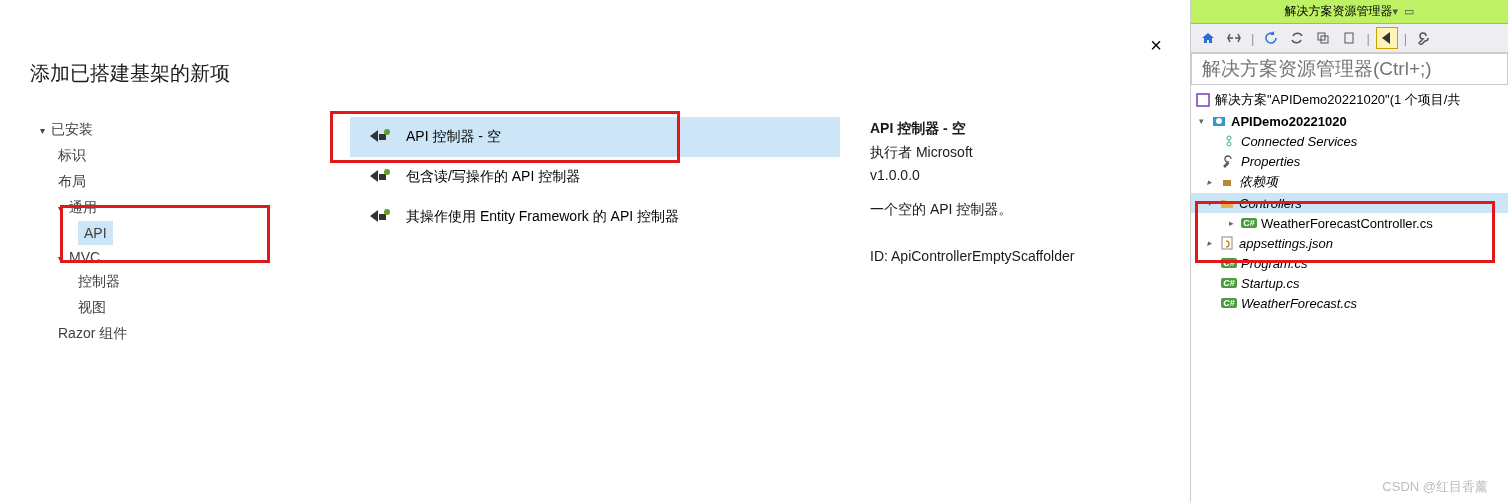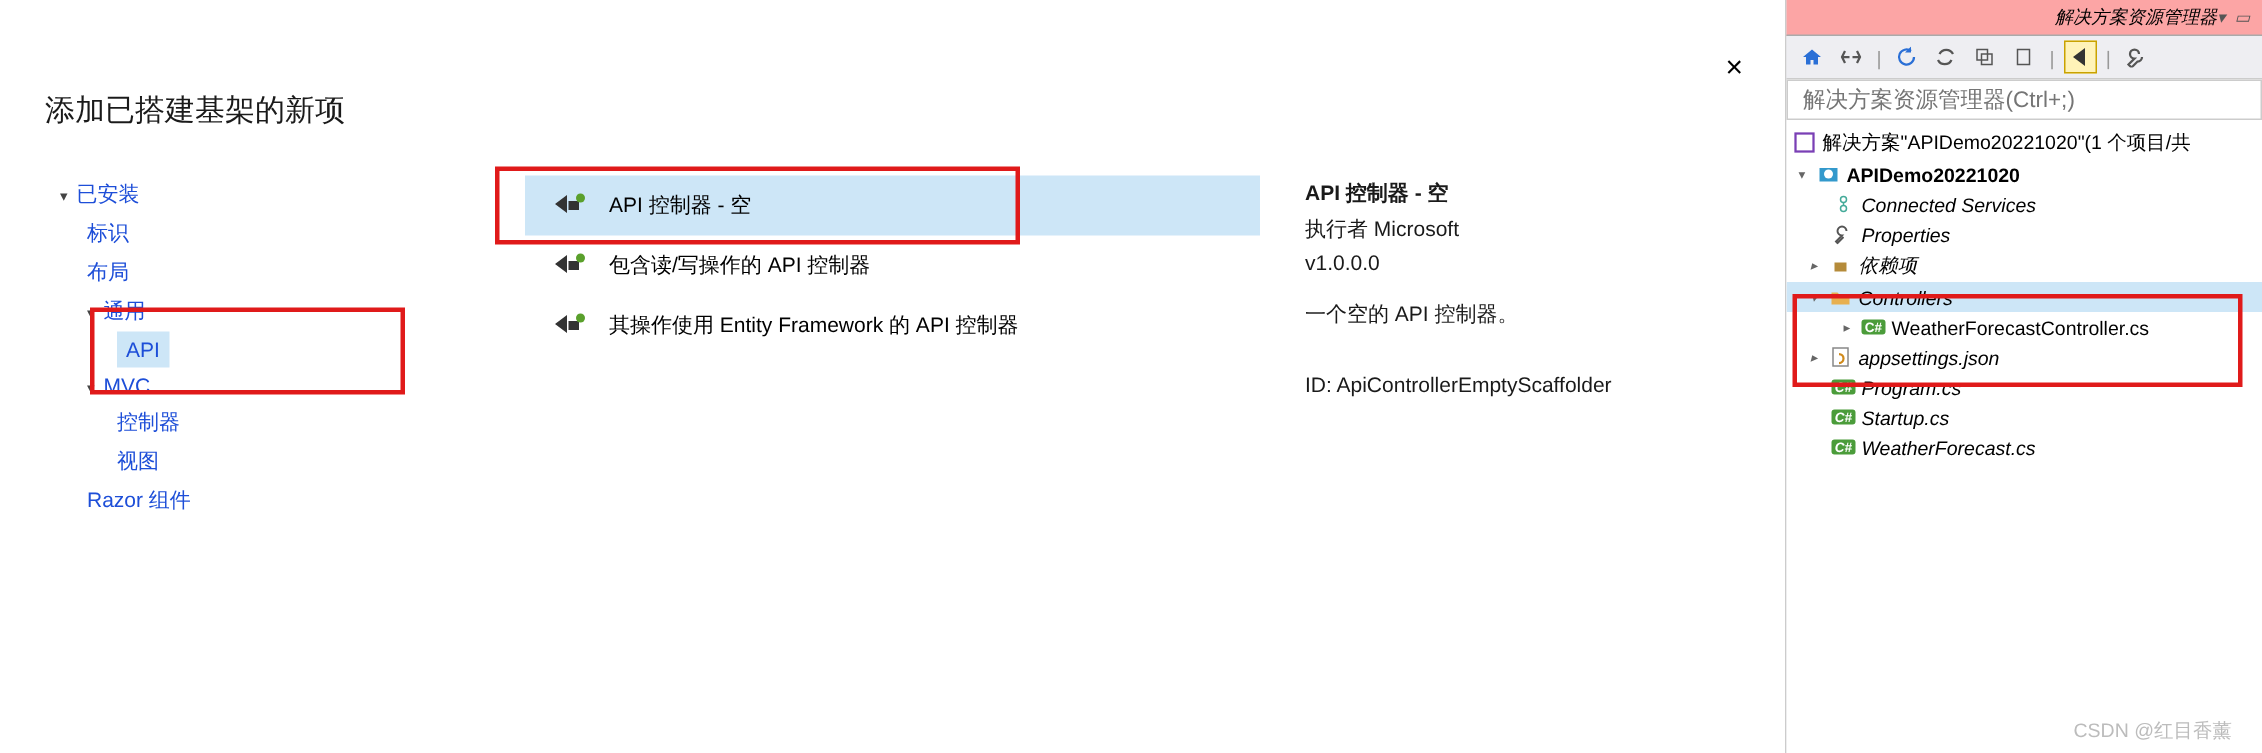--- a/index.html
+++ b/index.html
@@ -7,44 +7,44 @@
     
     .dialog-area { flex: 1; position: relative; padding: 20px 30px; }
     
     .close-btn { position: absolute; top: 30px; right: 20px; font-size: 20px; cursor: pointer; padding: 4px 8px; }
     
     .dialog-title { font-size: 20px; font-weight: normal; color: #1a1a1a; margin-top: 40px; margin-bottom: 30px; }
     
     .dialog-content { display: flex; }
     
     .left-tree { width: 210px; padding-right: 20px; position: relative; }
-    .tree-item { padding: 4px 6px; font-size: 14px; color: #1d4ed8; cursor: pointer; white-space: nowrap; }
+    .tree-item { padding: 4px 6px; font-size: 14px; color: #404040; cursor: pointer; white-space: nowrap; }
     .tree-lvl0 { padding-left: 10px; }
     .tree-lvl1 { padding-left: 28px; }
     .tree-lvl2 { padding-left: 48px; }
     .tree-arrow::before { content: "▾"; font-size: 10px; margin-right: 6px; color: #444; }
     .tree-selected { background: #cde6f7; }
     
     .red-box { border: 3px solid #e01a1a; position: absolute; pointer-events: none; }
     
     .middle-list { flex: 1; padding-left: 110px; position: relative; }
     .list-item { display: flex; align-items: center; padding: 10px 16px; font-size: 14px; cursor: pointer; }
     .list-item.selected { background: #cde6f7; }
     .list-icon { width: 26px; height: 20px; margin-right: 14px; display: flex; align-items: center; justify-content: center; }
     
     .right-details { width: 320px; padding-left: 30px; font-size: 14px; color: #1a1a1a; line-height: 1.6; }
     .detail-title { font-weight: bold; margin-bottom: 2px; }
     
     .solution-explorer { width: 318px; background: #eeeef2; border-left: 1px solid #ccc; display: flex; flex-direction: column; font-size: 13px; position: relative; }
-    .se-header { background: #fca5a5; border-bottom: 1px solid #aaa; padding: 3px 8px; font-size: 12px; display: flex; align-items: center; justify-content: flex-end; font-style: italic; }
+    .se-header { background: #bef264; border-bottom: 1px solid #aaa; padding: 3px 8px; font-size: 12px; display: flex; align-items: center; justify-content: center; }
     .se-toolbar { background: #eeeef2; border-bottom: 1px solid #ccc; padding: 3px 6px; display: flex; align-items: center; gap: 4px; }
     .tbbtn { width: 22px; height: 22px; display: flex; align-items: center; justify-content: center; cursor: pointer; border: 1px solid transparent; }
     .tbbtn.active { background: #fff3b8; border-color: #c9a200; }
     .se-search { background: #fff; border: 1px solid #ccc; margin: 0; }
-    .se-search input { width: 100%; border: none; padding: 4px 10px; font-size: 15px; color: #888; outline: none; background: transparent; }
+    .se-search input { width: 100%; border: none; padding: 4px 10px; font-size: 19px; color: #888; outline: none; background: transparent; }
     .se-tree { flex: 1; background: #fff; padding: 4px 0; overflow: auto; position: relative; }
     .se-item { display: flex; align-items: center; padding: 2px 0 2px 6px; font-size: 13px; cursor: pointer; white-space: nowrap; }
     .se-item .arrow { width: 12px; font-size: 9px; color: #666; }
     .se-icon { width: 16px; height: 16px; margin-right: 4px; display: inline-flex; align-items: center; justify-content: center; font-size: 11px; }
     .se-lvl0 { padding-left: 4px; }
     .se-lvl1 { padding-left: 8px; }
     .se-lvl2 { padding-left: 30px; font-style: italic; }
     .se-lvl3 { padding-left: 52px; }
     .se-selected { background: #cde6f7; }
     .bold { font-weight: bold; }

